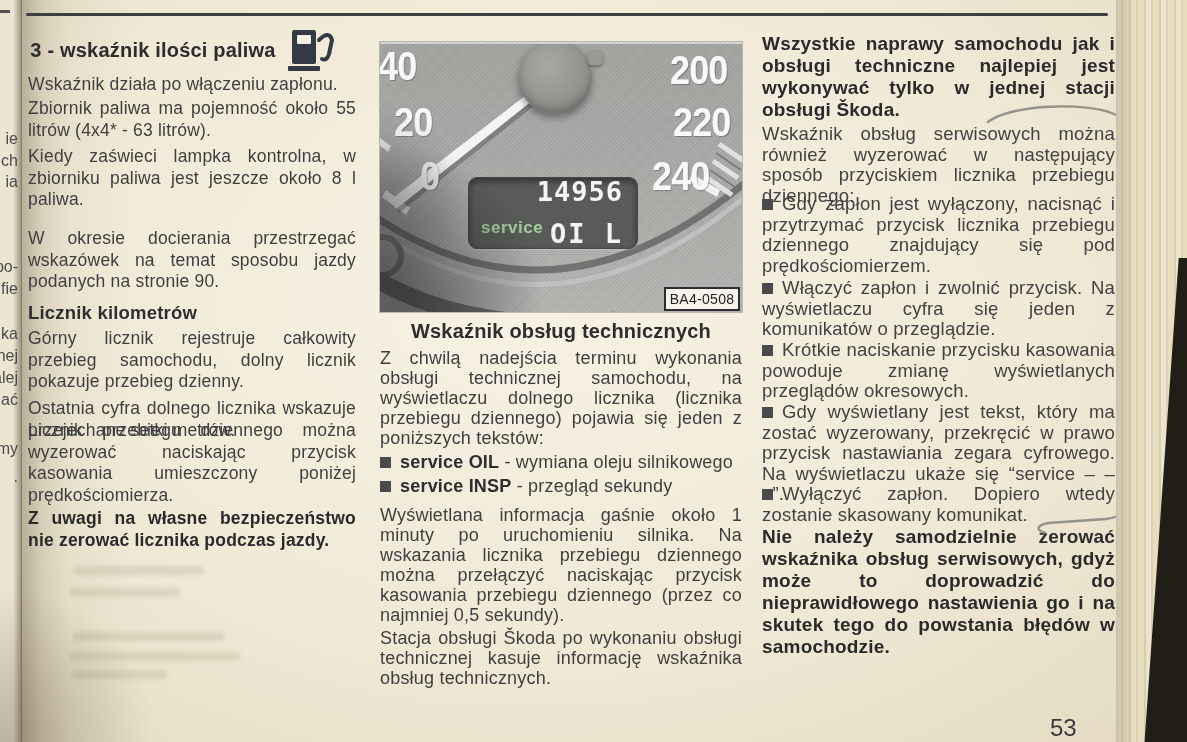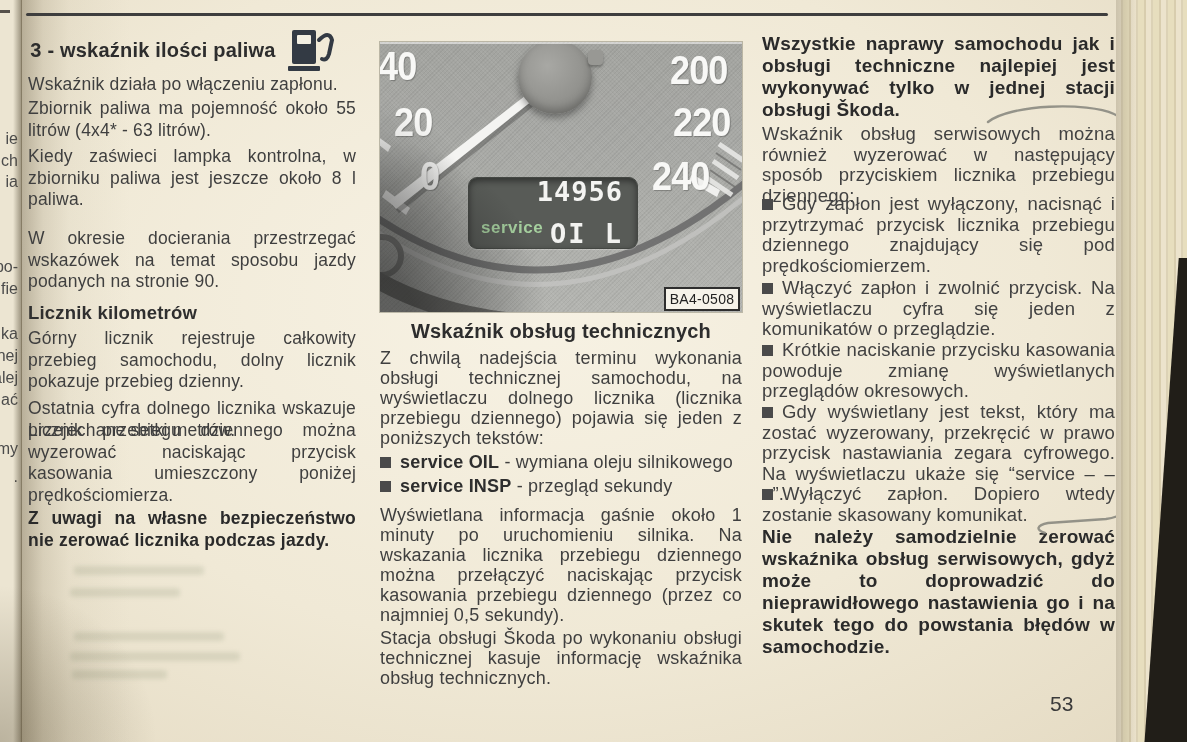--- a/index.html
+++ b/index.html
@@ -22,21 +22,21 @@
   .edge-stripes{position:absolute;left:1116px;top:0;width:71px;height:742px;
     background:
       linear-gradient(90deg, rgba(60,50,30,.18), rgba(0,0,0,0) 30%),
       repeating-linear-gradient(90deg, #ece3cc 0 5px, #dcd2b6 5px 7px, #e7debe 7px 13px, #d8cdae 13px 15px);}
   .dark-corner{position:absolute;left:1128px;top:258px;width:59px;height:484px;
     background:#211e18;clip-path:polygon(86% 0%, 100% 0%, 100% 100%, 28% 100%);}
   .top-rule{position:absolute;left:26px;top:13px;width:1082px;height:3px;background:#3e3e3e;border-radius:2px;}
   .top-rule-stub{position:absolute;left:0;top:10px;width:10px;height:3px;background:#55504a;}
   .bleed{position:absolute;background:rgba(110,125,95,.16);filter:blur(2px);border-radius:4px;}
   .pen-svg{position:absolute;left:950px;top:90px;width:210px;height:455px;overflow:visible;}
-  .page-num{position:absolute;left:1050px;top:692px;font-size:21px;color:#3a3a3a;}
+  .page-num{position:absolute;left:1050px;top:714px;font-size:24px;color:#3a3a3a;}
 
   
   .col{position:absolute;top:0;height:742px;}
   .col-left{left:28px;width:328px;font-size:17.5px;line-height:21.5px;}
   .col-mid{left:380px;width:362px;font-size:18px;line-height:20px;}
   .col-right{left:762px;width:353px;font-size:18.5px;line-height:20.5px;color:#424242;}
   .blk{position:absolute;left:0;width:100%;text-align:justify;letter-spacing:.2px;}
   .hd{font-weight:700;color:#2d2d2d;font-size:20px;letter-spacing:.2px;text-align:center;}
   .sub{font-weight:700;color:#2f2f2f;font-size:18.5px;text-align:left;}
   .bold-p{font-weight:700;color:#2a2a2a;}

